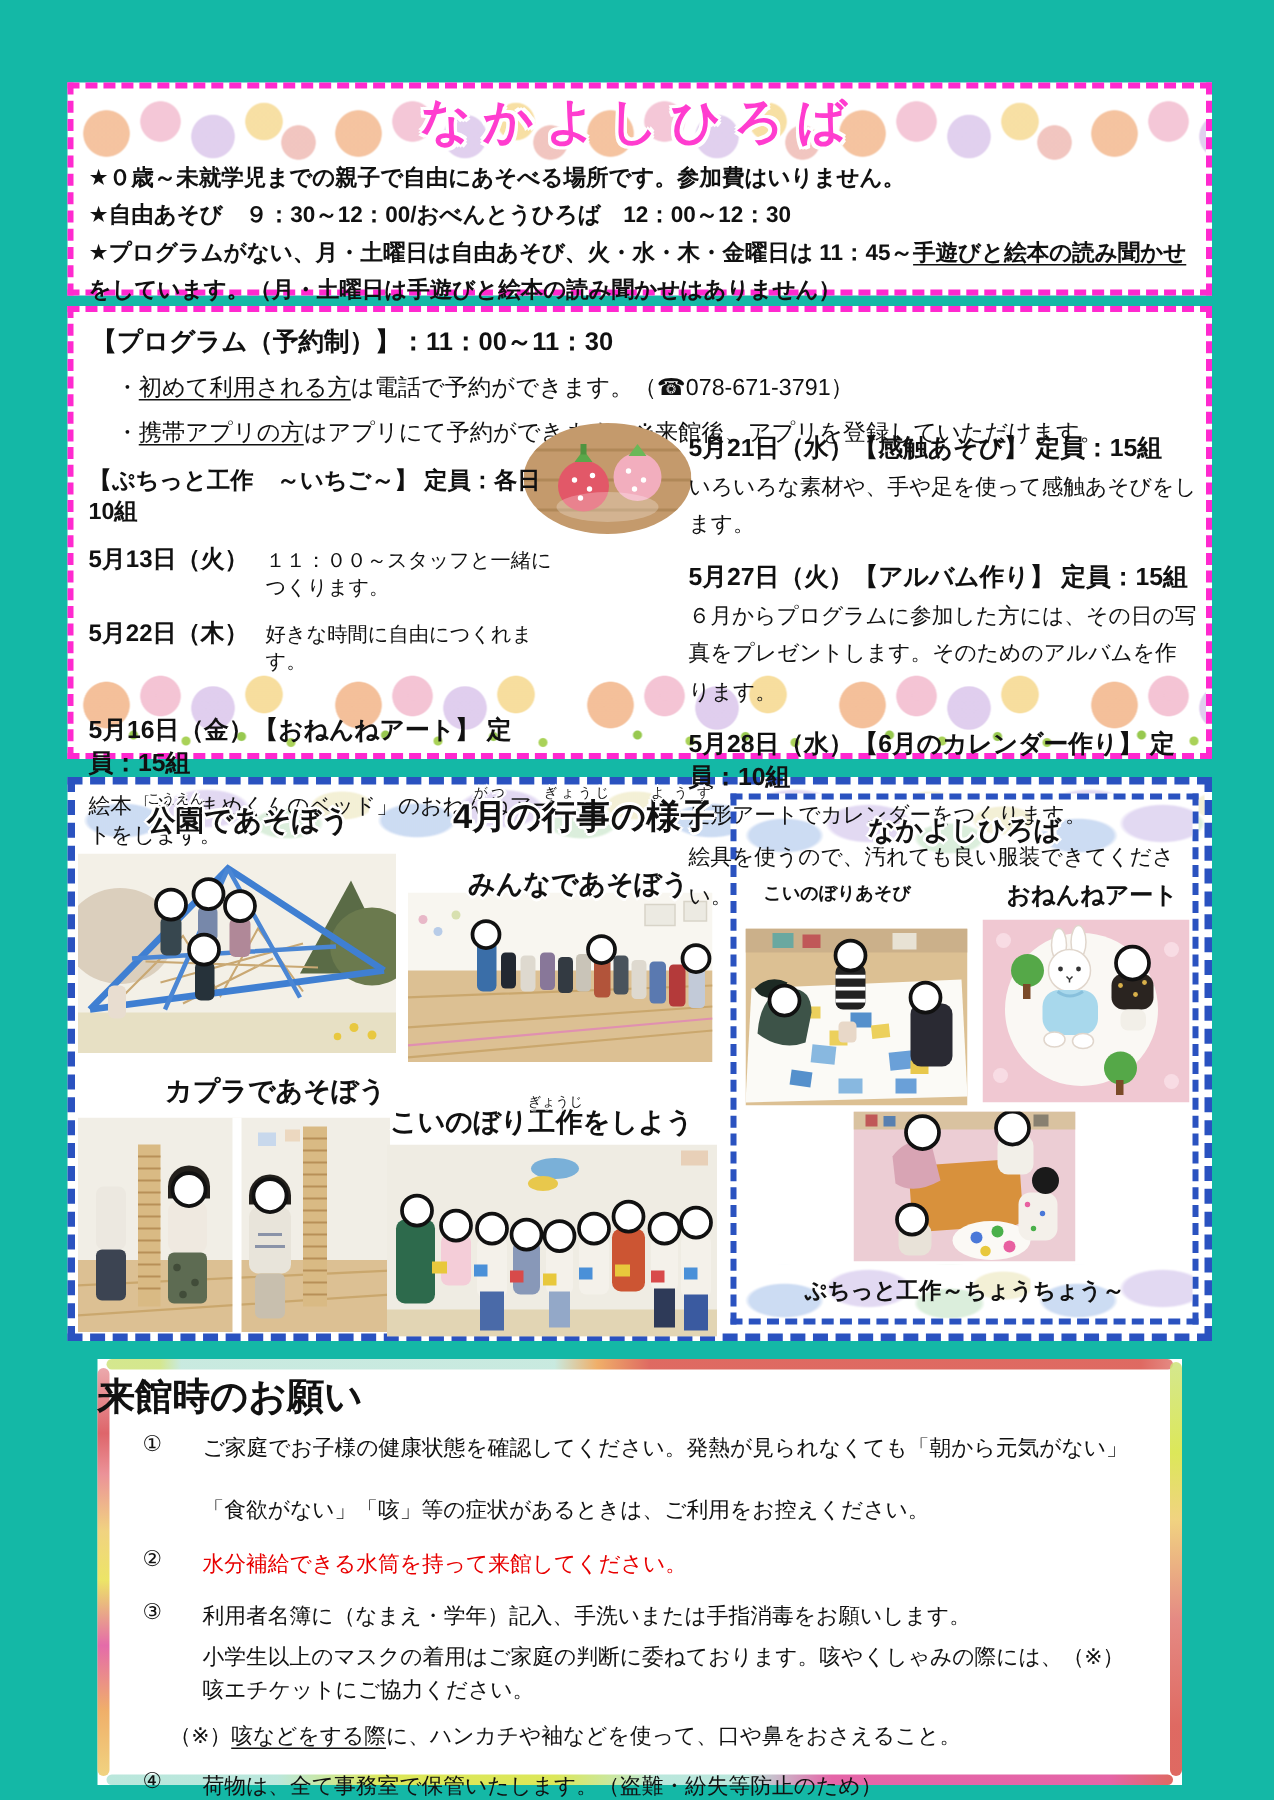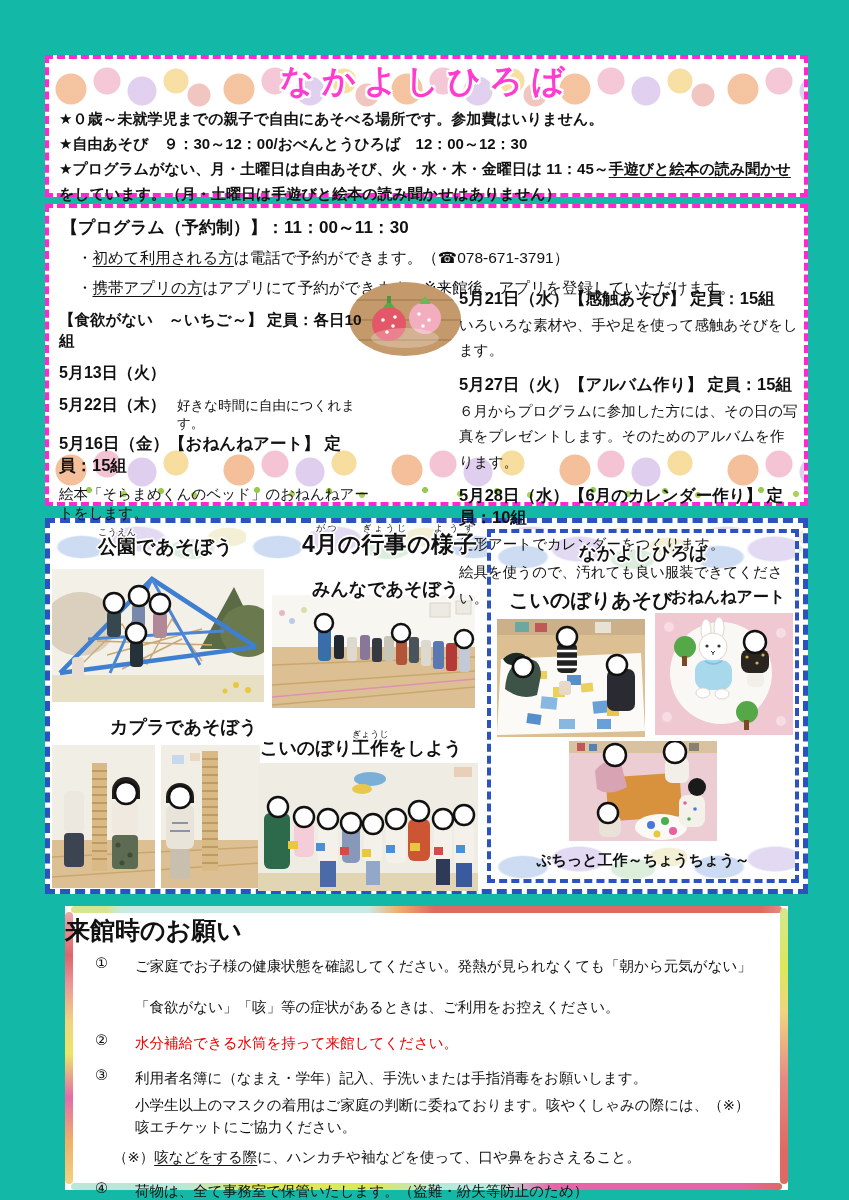--- a/index.html
+++ b/index.html
@@ -95,21 +95,21 @@
   .photo { position:absolute; z-index:1; }
   .photo svg { display:block; }
   .ph-park  { left:2px;   top:46px;  }
   .ph-gym   { left:222px; top:72px;  }
   .ph-kapla { left:2px;   top:222px; }
   .ph-group { left:208px; top:240px; }
   .inner-box { position:absolute; left:437px; top:6px; width:312px; height:354px;
     border:4px dashed #2a52c0; background:#fff; }
   .inner-hdr { position:absolute; width:100%; top:8px; text-align:center;
     font-size:18px; font-weight:800; z-index:2; }
-  .lbl-koi { left:18px; top:54px; font-size:20px; }
+  .lbl-koi { left:18px; top:54px; font-size:12px; }
   .lbl-onenne { left:180px; top:54px; font-size:16px; }
   .lbl-butterfly { width:100%; top:318px; text-align:center; font-size:15px; }
   .ph-koi { left:6px; top:86px; }
   .ph-onenne { left:164px; top:80px; }
   .ph-butterfly { left:78px; top:208px; }
 
   
   .crayon { position:absolute; border-radius:4px; opacity:.85; pointer-events:none; }
   .cr-top { left:6px; right:6px; top:0; height:7px;
     background:linear-gradient(90deg,#cde37a 0%,#cde37a 5%,#bfe6da 7%,#bfe6da 42%,#eda14f 46%,#d94f46 51%,#d94f46 97%,#e0766e 100%); }
@@ -166,29 +166,30 @@
         <circle cx="76" cy="36" r="16" fill="#f2aebe"></circle>
         <circle cx="70" cy="32" r="1.8" fill="#fff"></circle>
           <circle cx="80" cy="38" r="1.8" fill="#fff"></circle>
           <circle cx="74" cy="44" r="1.8" fill="#fff"></circle>
         <path d="M70 22 L76 14 L82 22 Z" fill="#6ab858"></path>
         <ellipse cx="56" cy="56" rx="34" ry="10" fill="#ffffff" opacity=".25"></ellipse>
       </svg>
     </div>
 
     <div class="prog-left">
-      <div class="prog-title">【食欲がない　～いちご～】 定員：各日10組</div>
+      <div class="prog-title">【ぷちっと工作　～いちご～】 定員：各日10組</div>
       <div class="prog-row">
         <span class="prog-date">5月13日（火）</span>
+        <span class="prog-desc">１１：００～スタッフと一緒につくります。</span>
       </div>
       <div class="prog-row">
         <span class="prog-date">5月22日（木）</span>
         <span class="prog-desc">好きな時間に自由につくれます。</span>
       </div>
-      <div class="prog-title" style="font-size:16.5px">5月16日（金）【おねんねアート】 定員：15組</div>
+      <div class="prog-title" style="margin-top:26px;font-size:16.5px">5月16日（金）【おねんねアート】 定員：15組</div>
       <div class="prog-desc" style="margin-top:8px;font-size:14.5px">絵本「そらまめくんのベッド」のおねんねアートをします。</div>
     </div>
 
     <div class="prog-right">
       <div class="prog-item">
         <div class="t">5月21日（水）【感触あそび】 定員：15組</div>
         <div class="d">いろいろな素材や、手や足を使って感触あそびをします。</div>
       </div>
       <div class="prog-item">
         <div class="t">5月27日（火）【アルバム作り】 定員：15組</div>

